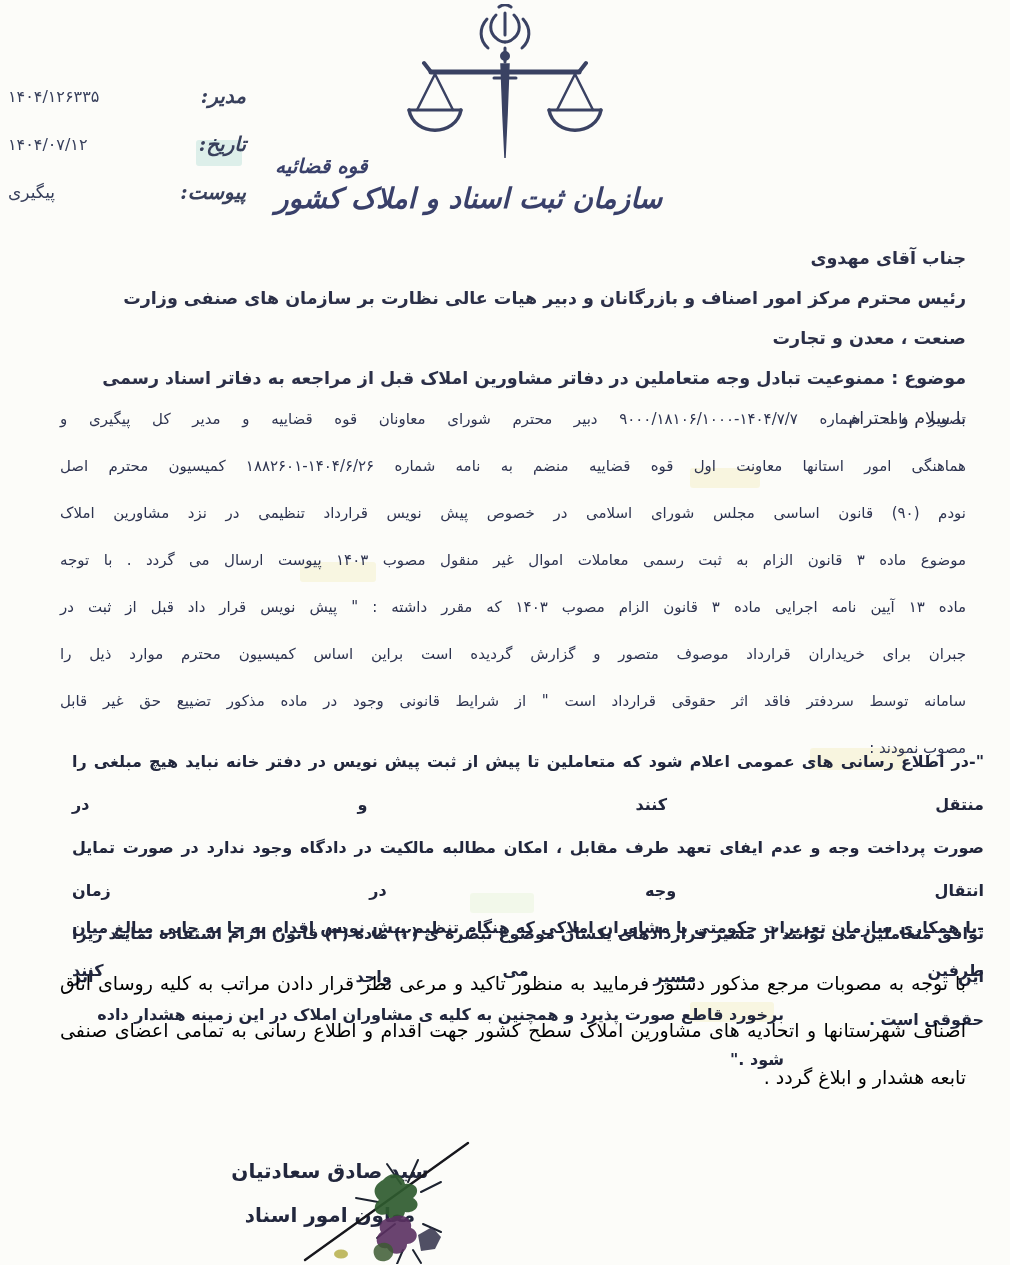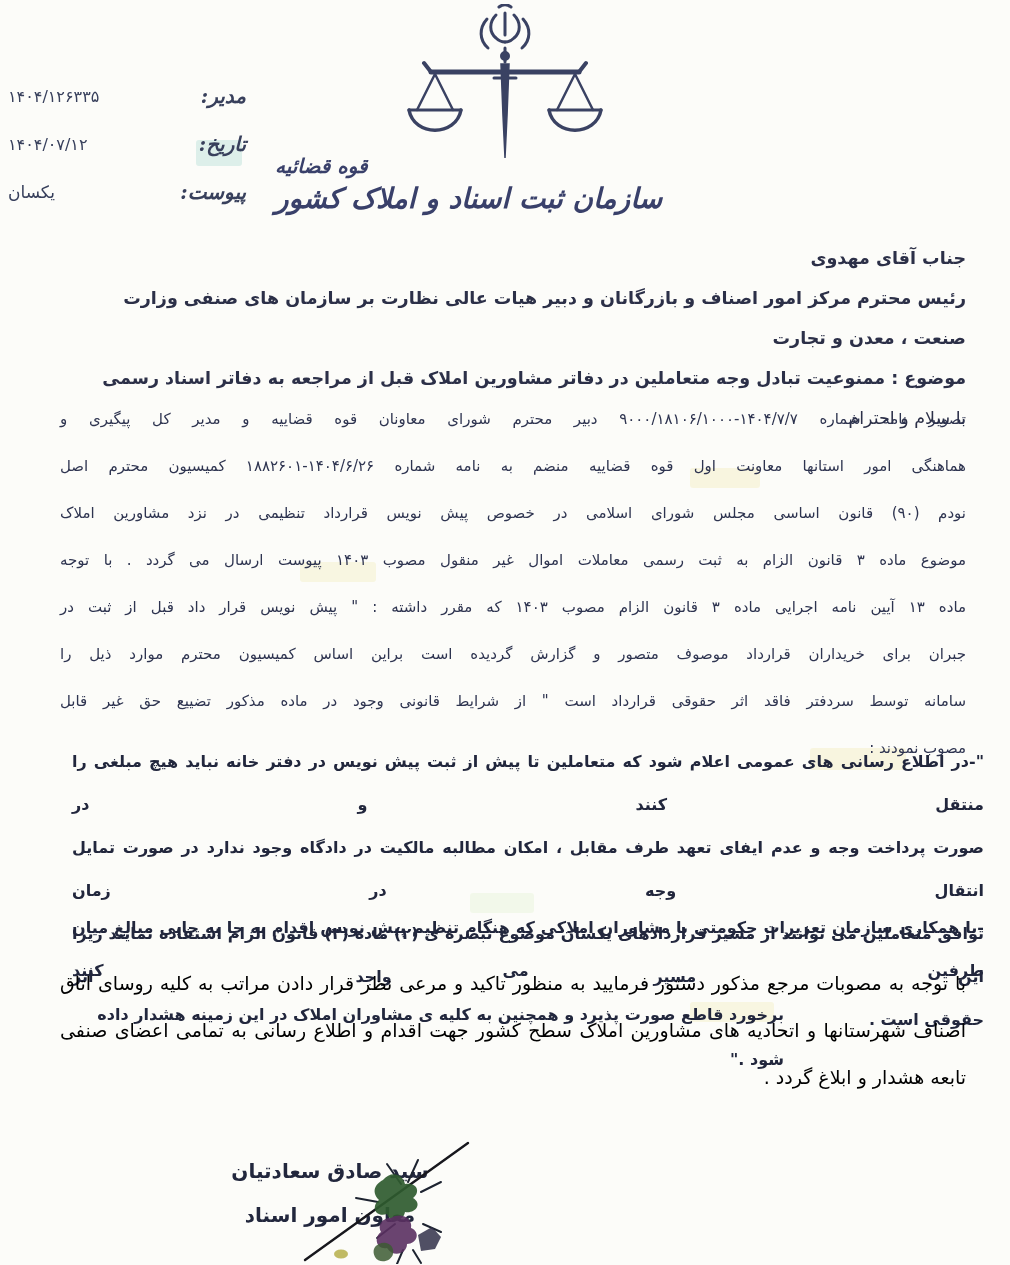--- a/index.html
+++ b/index.html
@@ -72,21 +72,21 @@
   <div class="meta-row" id="row-number">
     <span class="meta-label">مدیر:</span>
     <span class="meta-value">۱۴۰۴/۱۲۶۳۳۵</span>
   </div>
   <div class="meta-row" id="row-date">
     <span class="meta-label">تاریخ:</span>
     <span class="meta-value">۱۴۰۴/۰۷/۱۲</span>
   </div>
   <div class="meta-row" id="row-attach">
     <span class="meta-label">پیوست:</span>
-    <span class="meta-value word">یکسان</span>
+    <span class="meta-value word">پیگیری</span>
   </div>
 
   <div class="letterhead">
     <svg class="emblem" width="220" height="160" viewBox="0 0 220 160">
       <g stroke="#3a4263" stroke-width="3" fill="none" stroke-linecap="round">
         <path d="M104,3 c4,-3 8,-3 12,0"></path>
         <path d="M110,9 v22"></path>
         <path d="M101,11 c-7,7 -7,17 0,23 c3,3 6,4 9,4"></path>
         <path d="M119,11 c7,7 7,17 0,23 c-3,3 -6,4 -9,4"></path>
         <path d="M92,15 c-8,9 -8,21 1,29"></path>

